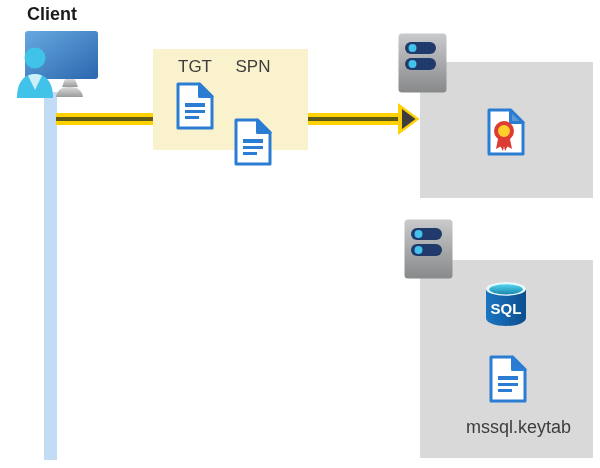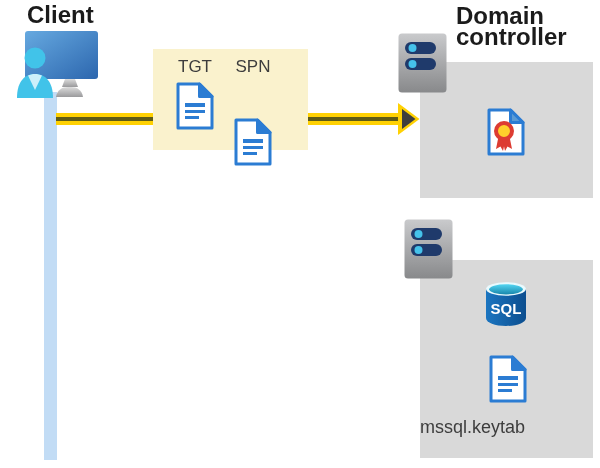--- a/index.html
+++ b/index.html
@@ -1,21 +1,21 @@
 <!DOCTYPE html>
 <html><head>
 <meta charset="utf-8">
 <style>
   html,body { margin:0; padding:0; background:#ffffff; }
   .canvas {
     position:relative; width:600px; height:468px; background:#ffffff;
     font-family:"Liberation Sans", sans-serif; overflow:hidden;
   }
   .abs { position:absolute; }
-  .title { font-weight:700; font-size:24px; color:#1B1B1B; line-height:21px; }
+  .title { font-weight:700; font-size:18px; color:#1B1B1B; line-height:21px; }
   .label { font-size:17px; color:#3D3D3D; }
 
   
   .lifeline { left:44px; top:92px; width:13px; height:368px; background:#C2DCF5; z-index:0; }
 
   
   .arrow-svg { left:56px; top:100px; z-index:2; }
 
   
   .client-title { left:27px; top:4px; z-index:5; }
@@ -34,21 +34,21 @@
   .linux-box { left:420px; top:260px; width:173px; height:198px; }
 
   .dc-server-icon { left:398px; top:33px; z-index:4; }
   .dc-title { left:456px; top:5px; width:145px; z-index:5; }
   .cert-icon { left:487px; top:108px; z-index:4; }
 
   .linux-server-icon { left:404px; top:219px; z-index:4; }
   .linux-title { left:457px; top:227px; z-index:5; }
   .sql-icon { left:484px; top:281px; z-index:4; }
   .keytab-icon { left:489px; top:355px; z-index:4; }
-  .keytab-label { left:420px; top:417px; width:151px; text-align:left; font-size:18px; z-index:5; }
+  .keytab-label { left:420px; top:417px; width:151px; text-align:right; font-size:18px; z-index:5; }
 </style>
 </head>
 <body>
 
 <div class="canvas">
 
   <svg width="0" height="0" style="position:absolute">
     <defs>
       <linearGradient id="gMon" x1="0" y1="0" x2="1" y2="1">
         <stop offset="0" stop-color="#66A9E0"></stop>
@@ -109,21 +109,20 @@
         <path d="M2 2 H23.5 L36 14.5 V46 H2 Z" fill="#FFFFFF" stroke="#2B7CD3" stroke-width="3" stroke-linejoin="round"></path>
         <path d="M23.5 2 L36 14.5 H23.5 Z" fill="#2B7CD3" stroke="#2B7CD3" stroke-width="3" stroke-linejoin="round"></path>
         <rect x="9" y="21" width="20" height="4" fill="#2B7CD3"></rect>
         <rect x="9" y="28" width="20" height="3" fill="#2B7CD3"></rect>
         <rect x="9" y="34" width="14" height="3" fill="#2B7CD3"></rect>
       </svg>
     </div>
   </div>
 
   <div class="abs gray-box dc-box"></div>
-  <div class="abs title dc-title">Domain controller</div>
   <svg class="abs dc-server-icon" width="49" height="60" viewBox="0 0 49 60">
     <rect x="0.5" y="0.5" width="48" height="59" rx="3.5" fill="url(#gSrv)"></rect>
     <rect x="7" y="9" width="31" height="12" rx="6" fill="#1F3A6B"></rect>
     <circle cx="14.5" cy="15" r="4" fill="#45C2EA"></circle>
     <rect x="7" y="25" width="31" height="12" rx="6" fill="#1F3A6B"></rect>
     <circle cx="14.5" cy="31" r="4" fill="#45C2EA"></circle>
   </svg>
   <svg class="abs cert-icon" width="38" height="48" viewBox="0 0 38 48">
     <path d="M2 2 H23.5 L36 14.5 V46 H2 Z" fill="#FFFFFF" stroke="#2B7CD3" stroke-width="3" stroke-linejoin="round"></path>
     <path d="M23.5 2 L36 14.5 H23.5 Z" fill="#5B9BD5" stroke="#2B7CD3" stroke-width="3" stroke-linejoin="round"></path>

